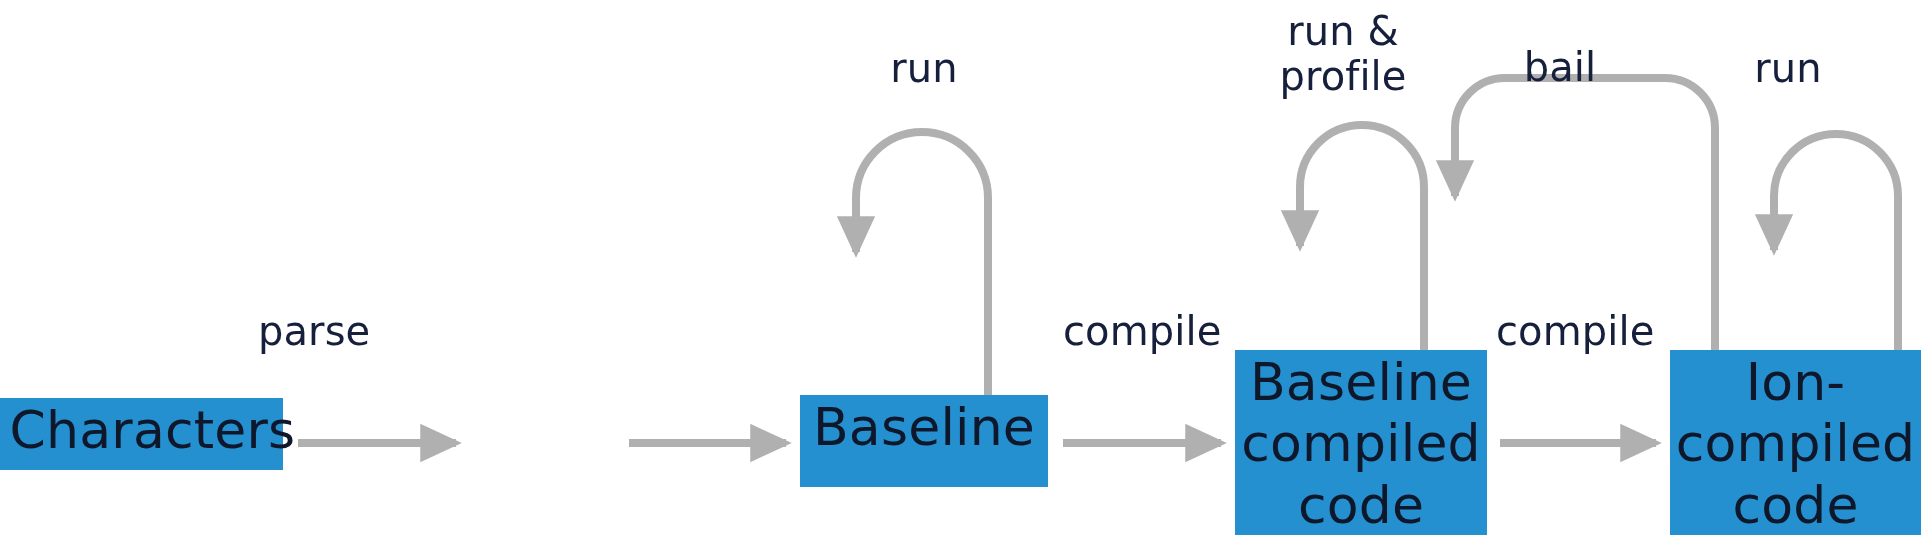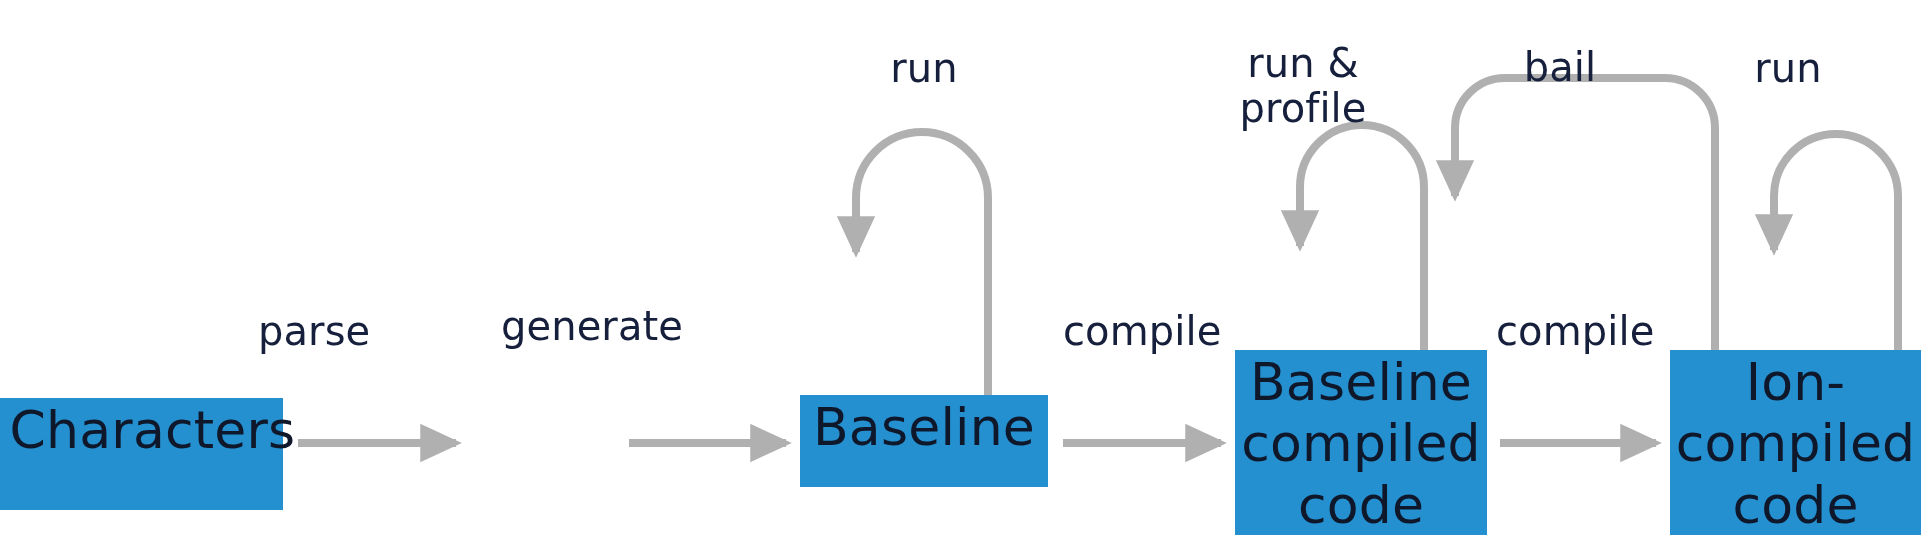--- a/index.html
+++ b/index.html
@@ -73,21 +73,21 @@
     <path d="M 988 396 L 988 198 A 66 66 0 0 0 856 198 L 856 252" fill="none" stroke="#b0b0b0" stroke-width="8" marker-end="url(#ah)"></path>
 
     <path d="M 1424 351 L 1424 187 A 62 62 0 0 0 1300 187 L 1300 246" fill="none" stroke="#b0b0b0" stroke-width="8" marker-end="url(#ah)"></path>
 
     <path d="M 1715 351 L 1715 128 A 50 50 0 0 0 1665 78
              L 1505 78 A 50 50 0 0 0 1455 128 L 1455 196" fill="none" stroke="#b0b0b0" stroke-width="8" marker-end="url(#ah)"></path>
 
     <path d="M 1898 351 L 1898 196 A 62 62 0 0 0 1774 196 L 1774 250" fill="none" stroke="#b0b0b0" stroke-width="8" marker-end="url(#ah)"></path>
   </svg>
 
-  <div class="node-box" style="left:0px;  top:398px; width:283px; height:112px;padding-left:28px;">
+  <div class="node-box" style="left:0px;  top:398px; width:283px; height:72px;padding-left:28px;">
     <span>Characters</span>
   </div>
 
 
   <div class="node-box" style="left:800px; top:395px; width:248px; height:92px;">
     <span>Baseline</span>
   </div>
 
   <div class="node-box" style="left:1235px; top:350px; width:252px; height:185px;">
     <span>Baseline
@@ -96,27 +96,26 @@
   </div>
 
   <div class="node-box" style="left:1670px; top:350px; width:251px; height:185px;">
     <span>Ion-
 compiled
 code</span>
   </div>
 
   <div class="edge-label" style="left:258px; top:309px; width:100px;">parse</div>
 
-  <div class="edge-label" style="left:501px; top:304px; width:160px;">generate</div>
 
   <div class="edge-label" style="left:874px; top:46px; width:100px;">run</div>
 
   <div class="edge-label" style="left:1063px; top:309px; width:150px;">compile</div>
 
-  <div class="edge-label" style="left:1208px; top:9px; width:190px;margin-top:32px;">run &amp;
+  <div class="edge-label" style="left:1248px; top:9px; width:190px;">run &amp;
 profile</div>
 
   <div class="edge-label" style="left:1500px; top:9px; width:120px;margin-top:36px;">bail</div>
 
   <div class="edge-label" style="left:1496px; top:309px; width:150px;">compile</div>
 
   <div class="edge-label" style="left:1738px; top:46px; width:100px;">run</div>
 
 </div>
 

